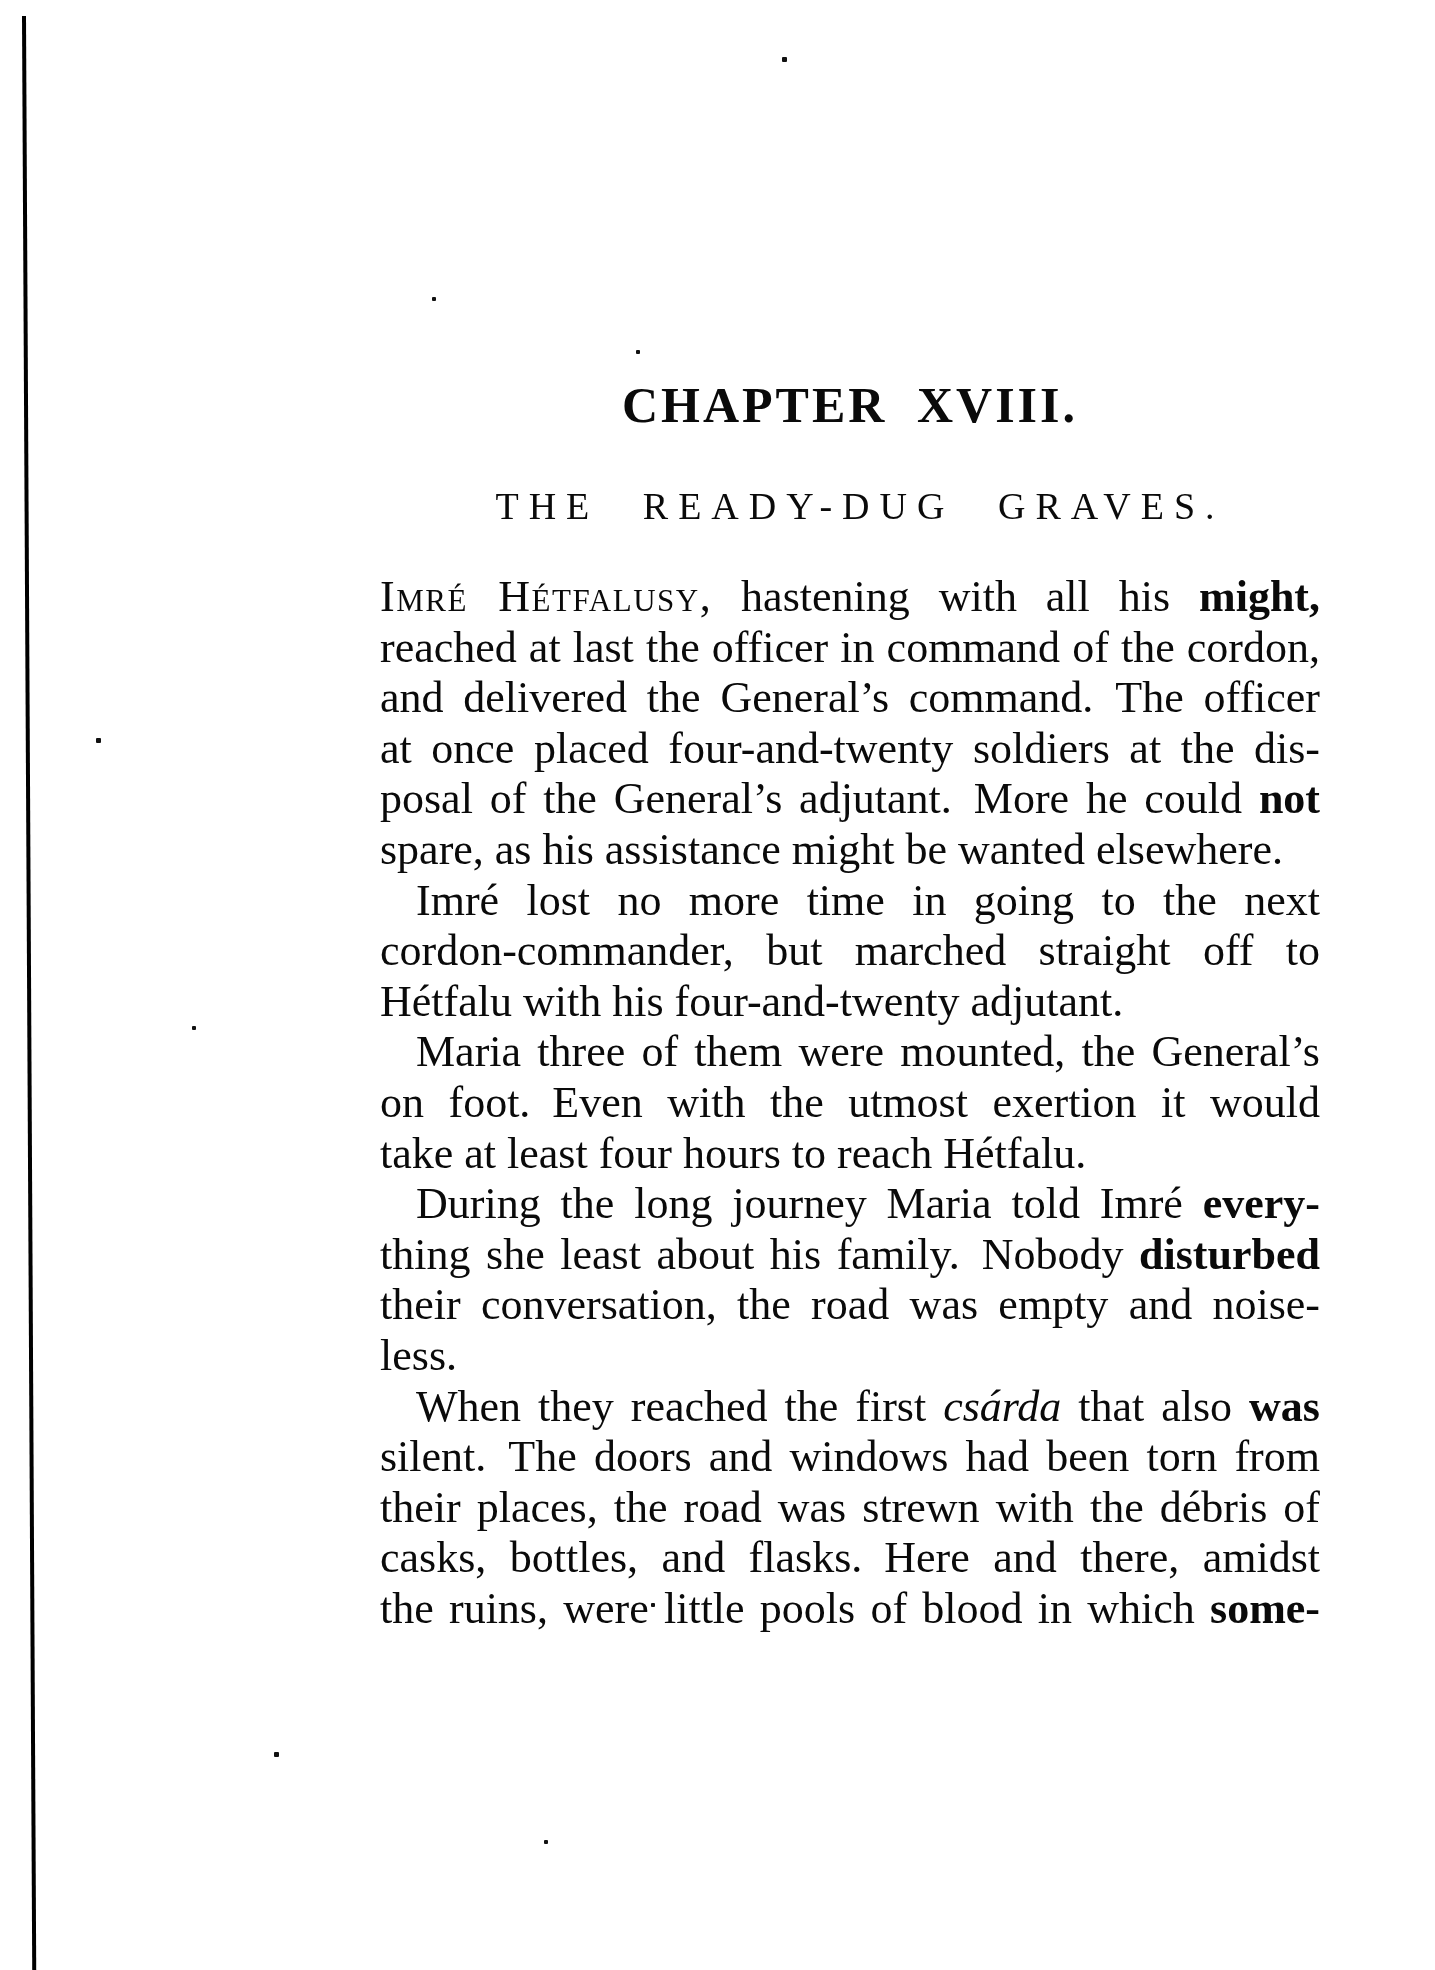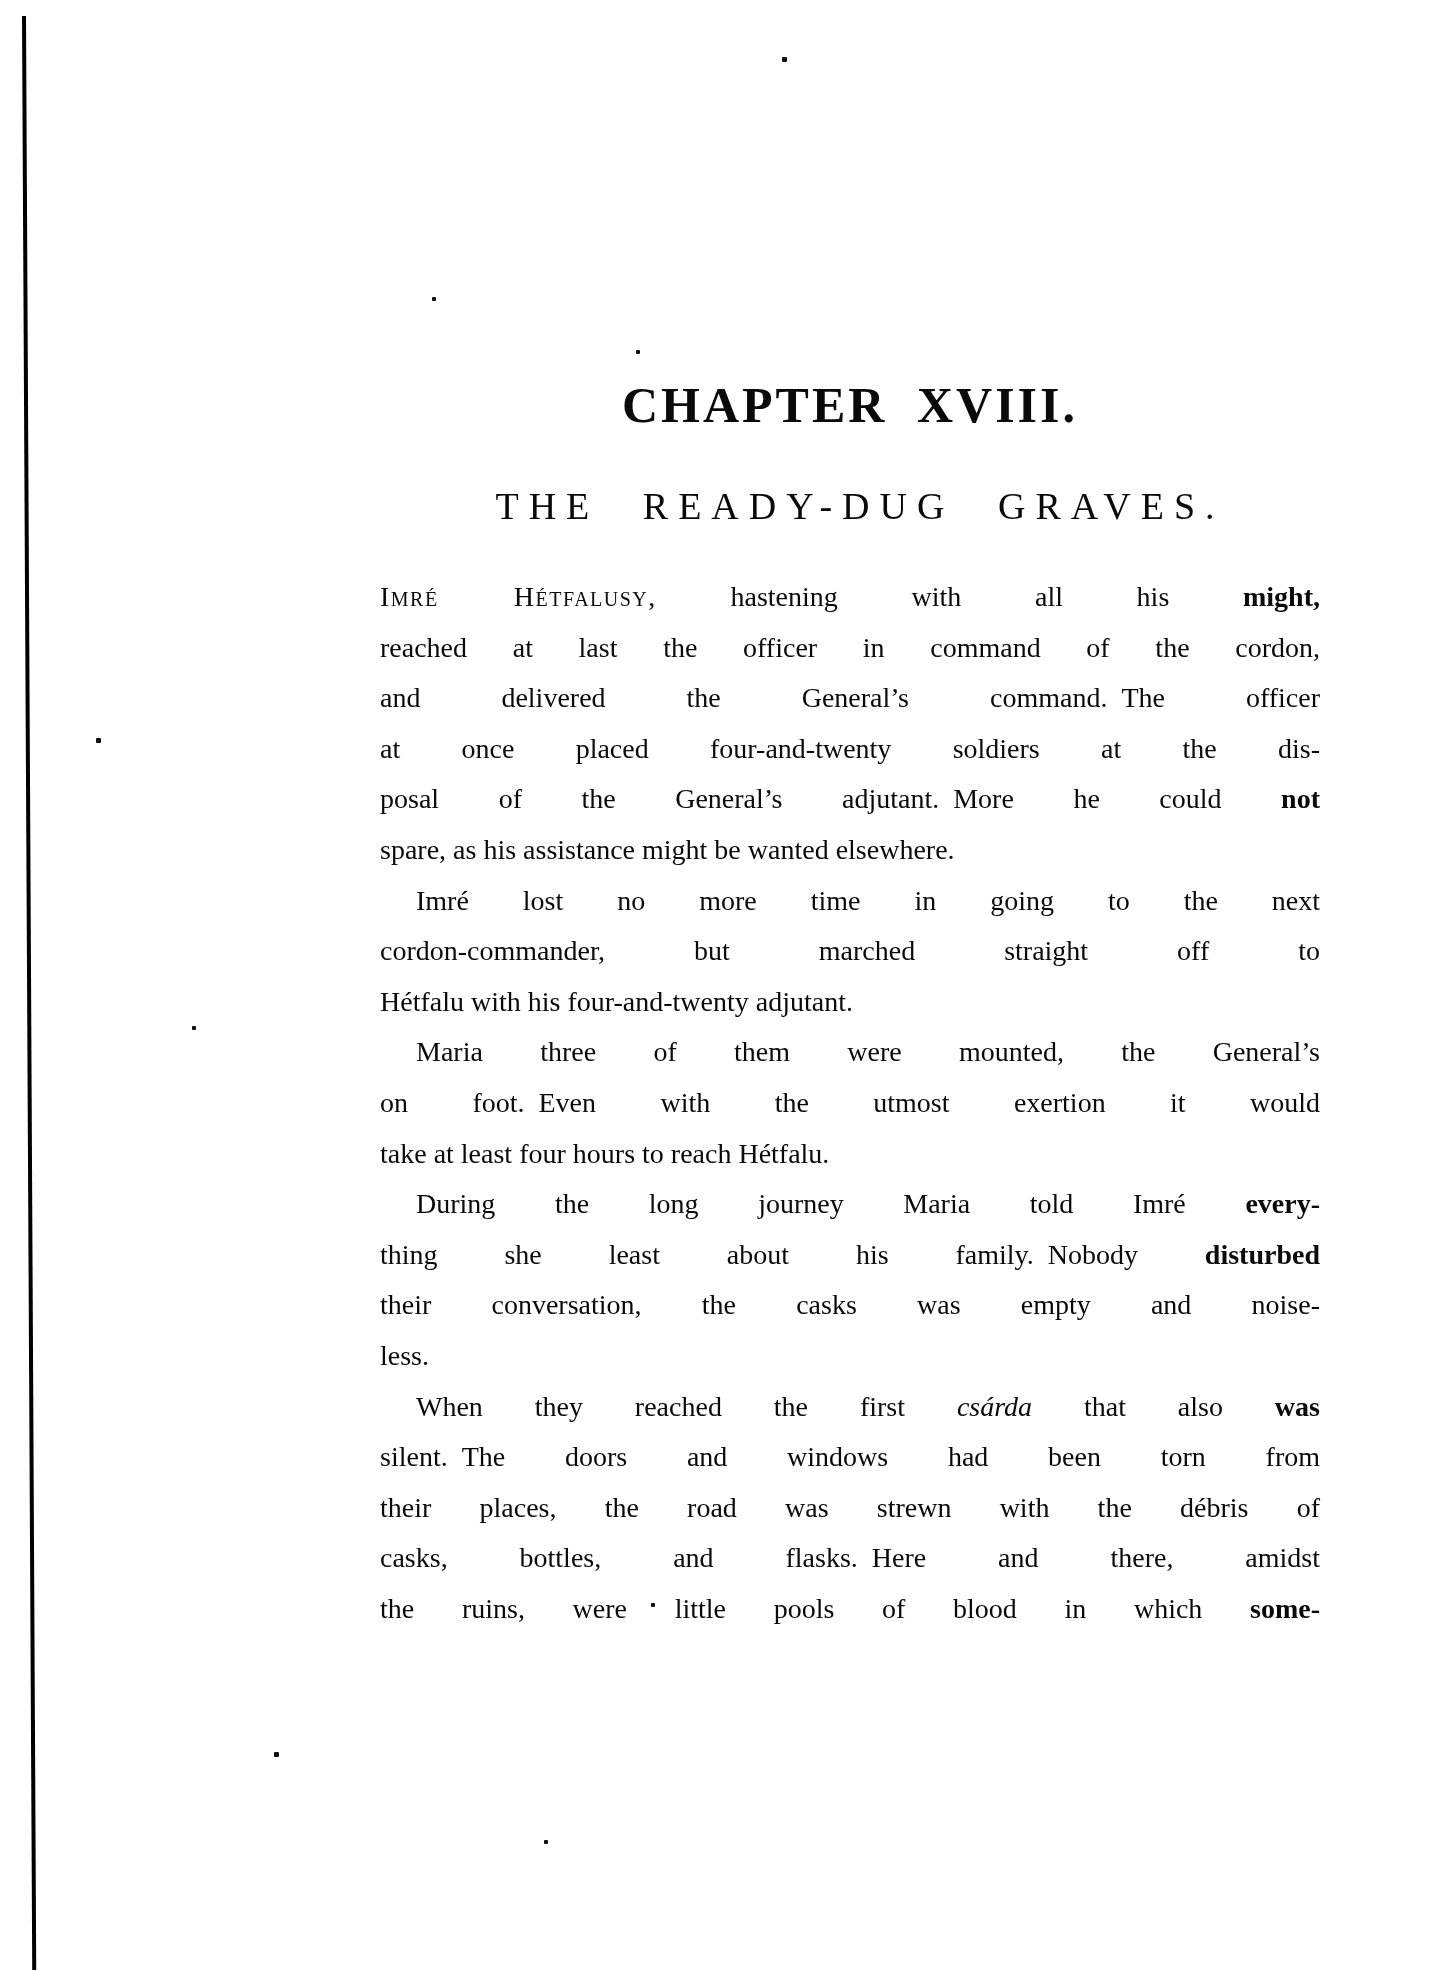--- a/index.html
+++ b/index.html
@@ -50,21 +50,21 @@
     font-weight: 400;
     letter-spacing: 10px;
     word-spacing: 24px;
     white-space: nowrap;
   }
   .body-text {
     position: absolute;
     left: 380px;
     top: 572px;
     width: 940px;
-    font-size: 28px;
+    font-size: 44px;
     line-height: 50.6px;
   }
   .paragraph {
     margin: 0;
   }
   .paragraph.indent .line:first-child {
     text-indent: 36px;
   }
   .line {
     text-align: justify;
@@ -120,21 +120,21 @@
         <div class="line"><span class="seg-normal">Hétfalu with his four-and-twenty adjutant.</span></div>
       </div>
       <div class="paragraph indent">
         <div class="line justify"><span class="seg-normal">Maria three of them were mounted, the General’s</span></div>
         <div class="line justify"><span class="seg-normal">on foot. Even with the utmost exertion it would</span></div>
         <div class="line"><span class="seg-normal">take at least four hours to reach Hétfalu.</span></div>
       </div>
       <div class="paragraph indent">
         <div class="line justify"><span class="seg-normal">During the long journey Maria told Imré </span><span class="seg-bold">every-</span></div>
         <div class="line justify"><span class="seg-normal">thing she least about his family. Nobody </span><span class="seg-bold">disturbed</span></div>
-        <div class="line justify"><span class="seg-normal">their conversation, the casks was empty and noise-</span></div>
+        <div class="line justify"><span class="seg-normal">their conversation, the road was empty and noise-</span></div>
         <div class="line"><span class="seg-normal">less.</span></div>
       </div>
       <div class="paragraph indent">
         <div class="line justify"><span class="seg-normal">When they reached the first </span><span class="seg-italic">csárda</span><span class="seg-normal"> that also </span><span class="seg-bold">was</span></div>
         <div class="line justify"><span class="seg-normal">silent. The doors and windows had been torn from</span></div>
         <div class="line justify"><span class="seg-normal">their places, the road was strewn with the débris of</span></div>
         <div class="line justify"><span class="seg-normal">casks, bottles, and flasks. Here and there, amidst</span></div>
         <div class="line justify"><span class="seg-normal">the ruins, were little pools of blood in which </span><span class="seg-bold">some-</span></div>
       </div>
     </div>

